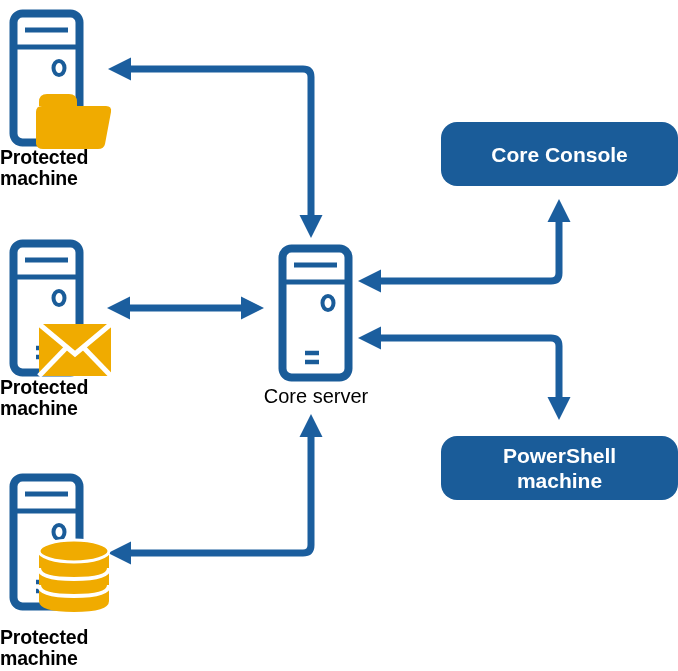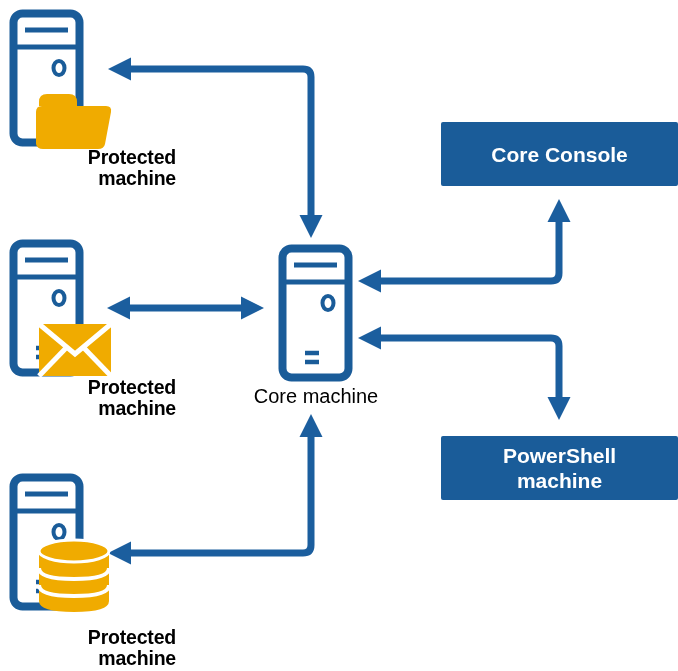--- a/index.html
+++ b/index.html
@@ -15,41 +15,40 @@
     width: 678px;
     height: 671px;
     background: #ffffff;
     overflow: hidden;
   }
   .node {
     position: absolute;
   }
   .tower-label {
     position: absolute;
-    text-align: right;
+    text-align: left;
     color: #000000;
     font-weight: bold;
     font-size: 19.5px;
     line-height: 21px;
     letter-spacing: -0.2px;
     white-space: pre-line;
-    padding-left: 36px;
   }
   .core-label {
     position: absolute;
     text-align: center;
     color: #000000;
     font-weight: normal;
     font-size: 20px;
     line-height: 22px;
     white-space: nowrap;
   }
   .pill {
     position: absolute;
-    border-radius: 2px;
+    border-radius: 16px;
     display: flex;
     align-items: center;
     justify-content: center;
     text-align: center;
     color: #ffffff;
     font-size: 21px;
     font-weight: bold;
     line-height: 25px;
     white-space: pre-line;
     box-sizing: border-box;
@@ -164,21 +163,21 @@
   <div class="node" style="left:277px; top:243px;">
     <svg class="icon" width="78" height="140" viewBox="0 0 78 140">
       <rect x="5.5" y="5.5" width="66" height="129" rx="9" ry="9" fill="#ffffff" stroke="#1a5c99" stroke-width="8"></rect>
       <line x1="9" y1="39" x2="68" y2="39" stroke="#1a5c99" stroke-width="5"></line>
       <line x1="17" y1="22" x2="60" y2="22" stroke="#1a5c99" stroke-width="5"></line>
       <ellipse cx="51" cy="60" rx="5.5" ry="7" fill="#ffffff" stroke="#1a5c99" stroke-width="4"></ellipse>
       <line x1="28" y1="110" x2="42" y2="110" stroke="#1a5c99" stroke-width="4.5"></line>
       <line x1="28" y1="119" x2="42" y2="119" stroke="#1a5c99" stroke-width="4.5"></line>
     </svg>
   </div>
-  <div class="core-label" style="left:236px; top:385px; width:160px;">Core machine</div>
+  <div class="core-label" style="left:236px; top:385px; width:160px;">Core server</div>
 
   <div class="pill" style="left:441px; top:122px; width:237px; height:64px; background:#1a5c99;">
     <span>Core Console</span>
   </div>
 
   <div class="pill" style="left:441px; top:436px; width:237px; height:64px; background:#1a5c99;">
     <span>PowerShell
 machine</span>
   </div>
 

